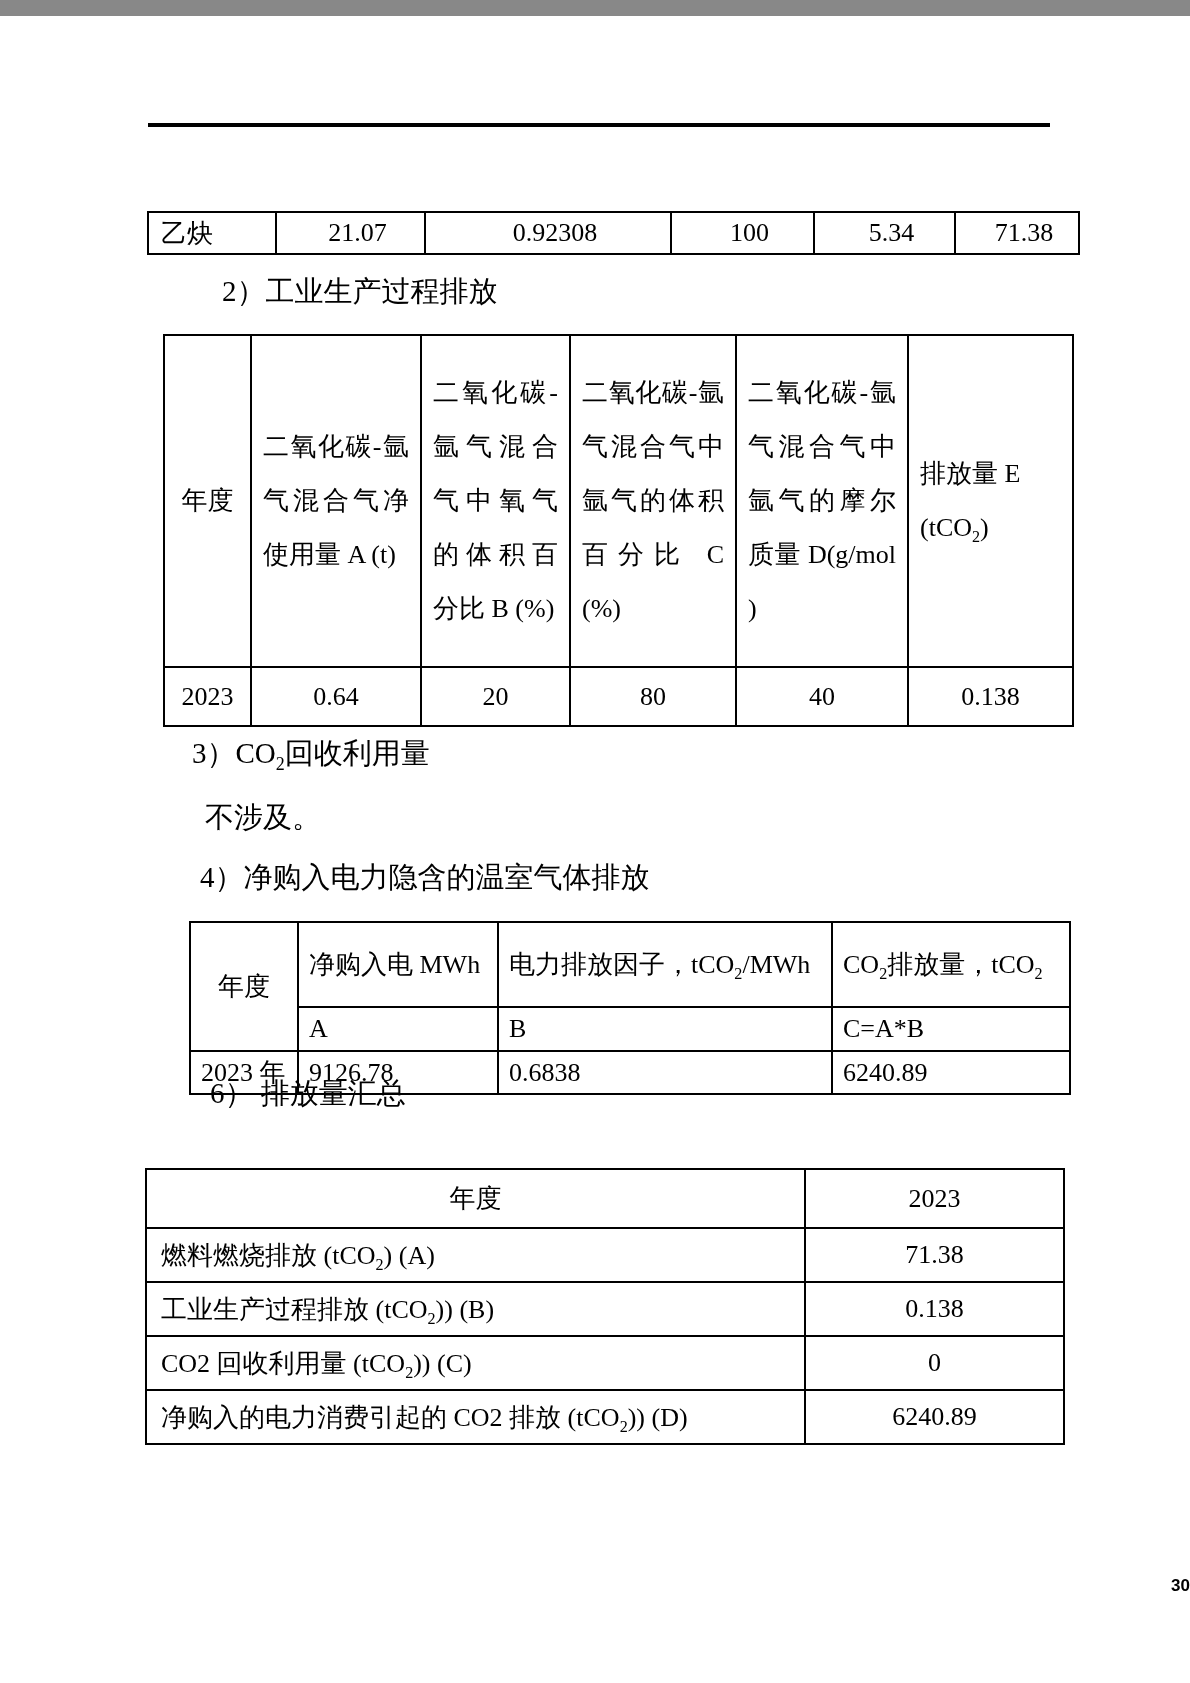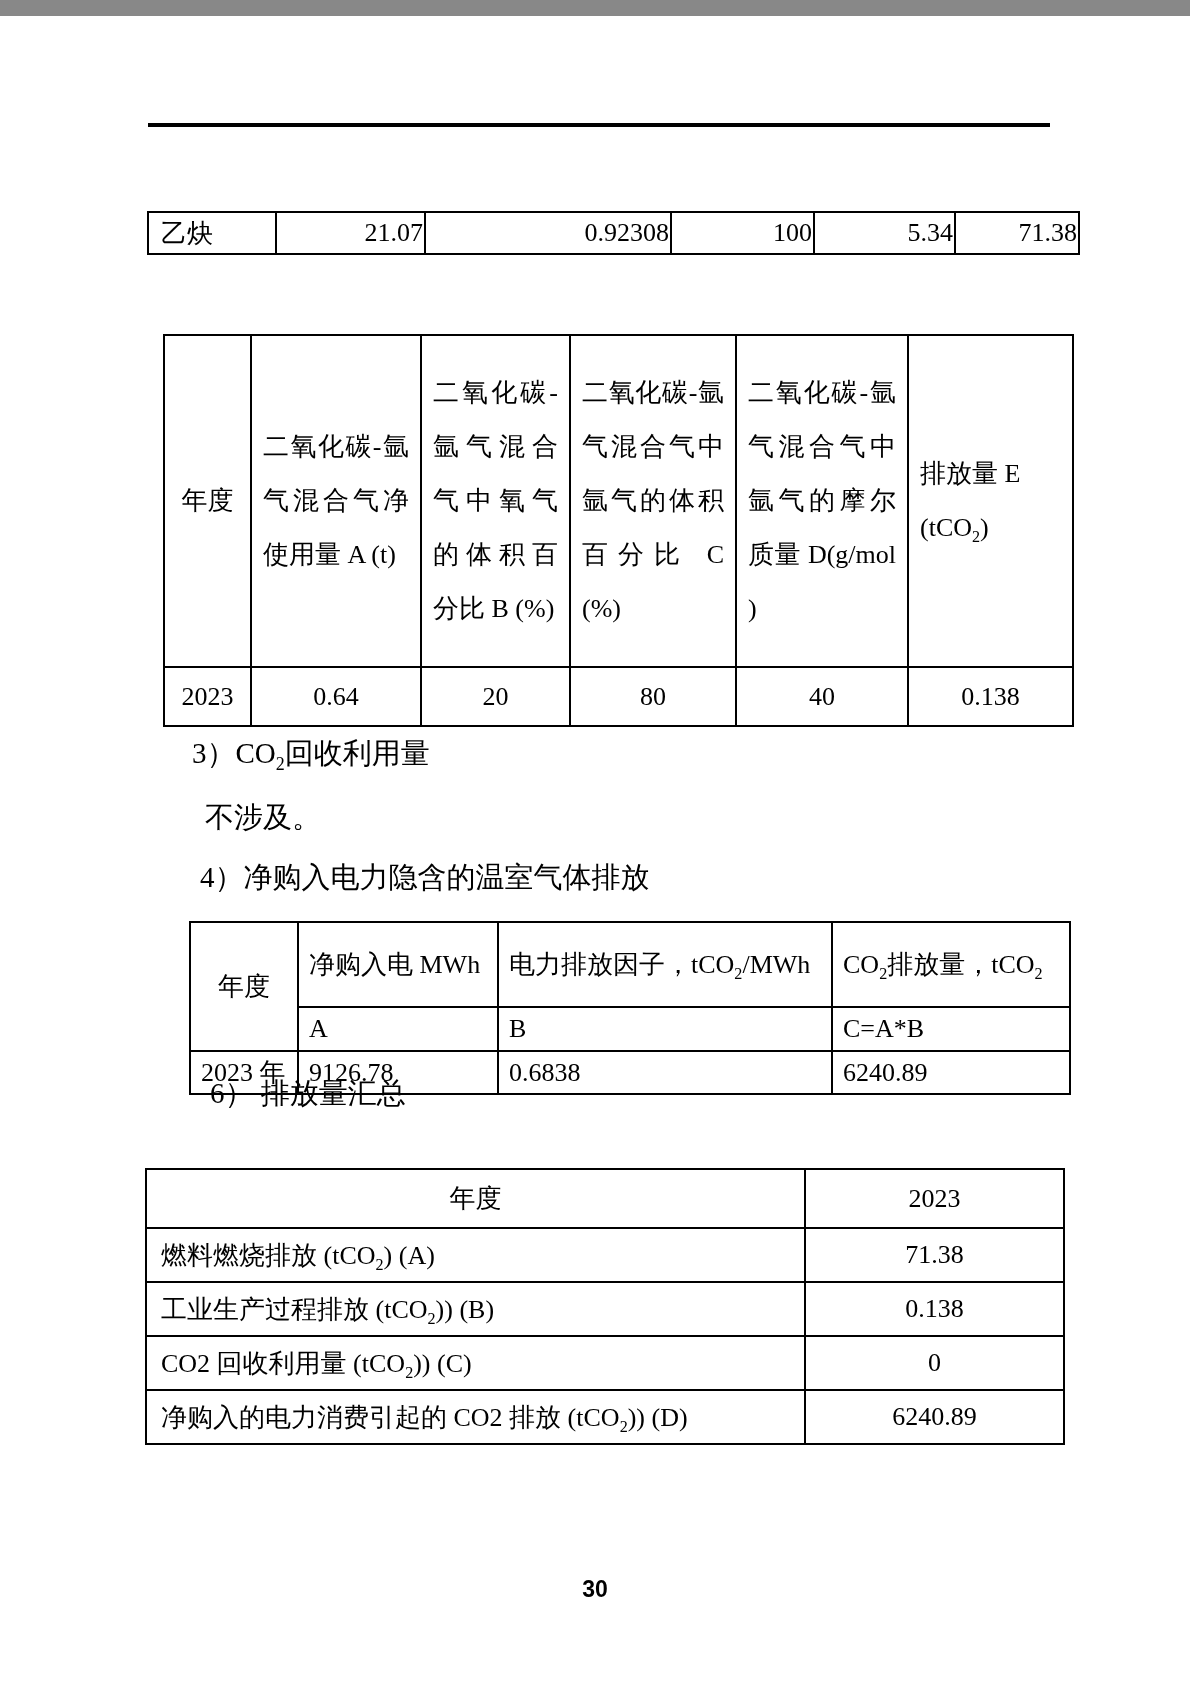--- a/index.html
+++ b/index.html
@@ -14,21 +14,21 @@
   }
   .top-rule{
     position:absolute;left:148px;top:107px;width:902px;height:4px;
     background:#000;
   }
   table{border-collapse:collapse;table-layout:fixed;position:absolute;}
   td,th{border:2px solid #000;font-weight:normal;overflow:hidden;}
 
   
   .t1{left:147px;top:195px;width:931px;font-size:26px;}
-  .t1 td{height:38px;text-align:right;vertical-align:middle;padding-left:15px;}
+  .t1 td{height:38px;text-align:center;vertical-align:middle;padding-left:15px;}
   .t1 td.fuel{text-align:left;padding-left:12px;}
 
   
   .heading{position:absolute;font-size:29px;white-space:pre;}
   .h2{left:222px;top:256px;}
   .h3{left:192px;top:718px;}
   .bodytext{left:205px;top:782px;}
   .h4{left:200px;top:842px;}
   .h6{left:210px;top:1058px;}
 
@@ -52,23 +52,23 @@
   .t4{left:145px;top:1152px;width:918px;font-size:26px;}
   .t4 th{height:55px;text-align:center;vertical-align:middle;}
   .t4 td{height:50px;vertical-align:middle;}
   .t4 td.lbl{text-align:left;padding-left:14px;}
   .t4 td.val{text-align:center;}
 
   sub{font-size:0.62em;line-height:0;}
 
   .page-number{
     position:absolute;left:0;top:1560px;width:100%;
-    text-align:center;
+    text-align:right;
     font-family:"Liberation Sans","DejaVu Sans",sans-serif;
-    font-size:23px;font-weight:bold;
+    font-size:17px;font-weight:bold;
   }
 </style>
 </head>
 <body>
 
 <div class="page">
 
   <div class="top-rule"></div>
 
   <table class="t1">
@@ -85,20 +85,21 @@
       <td class="fuel">乙炔</td>
       <td>21.07</td>
       <td>0.92308</td>
       <td>100</td>
       <td>5.34</td>
       <td>71.38</td>
     </tr>
   </tbody>
     </table>
 
+  <div class="heading h2">2）工业生产过程排放</div>
 
   <table class="t2">
     <colgroup>
       <col style="width:87px">
         <col style="width:170px">
         <col style="width:149px">
       <col style="width:166px">
         <col style="width:172px">
         <col style="width:165px">
     </colgroup>

